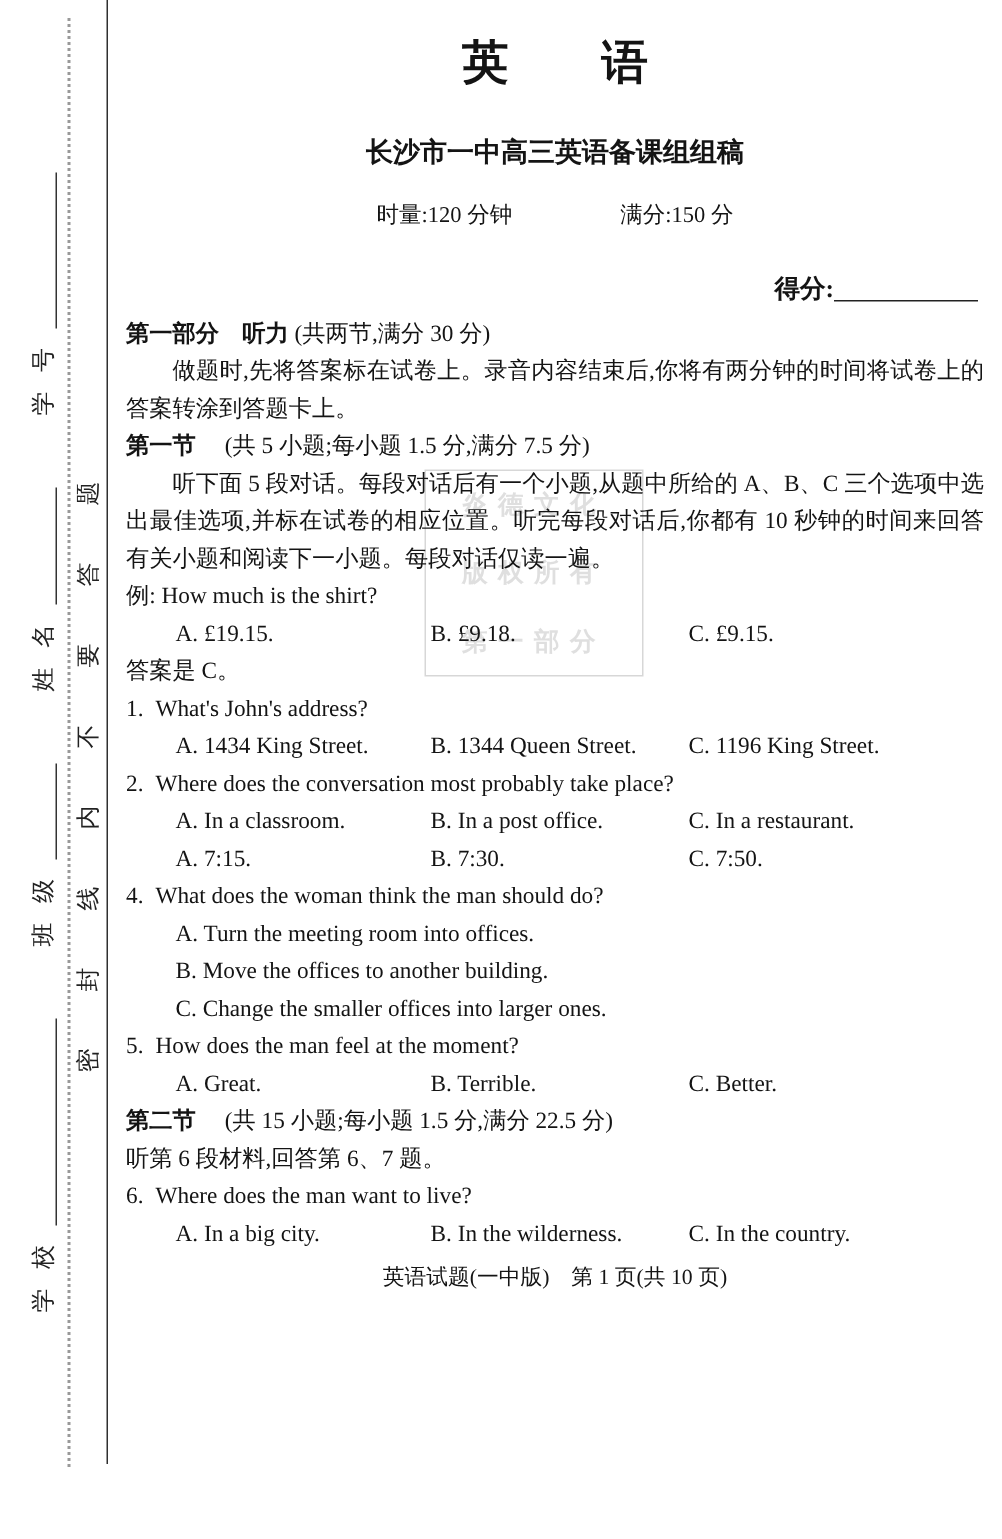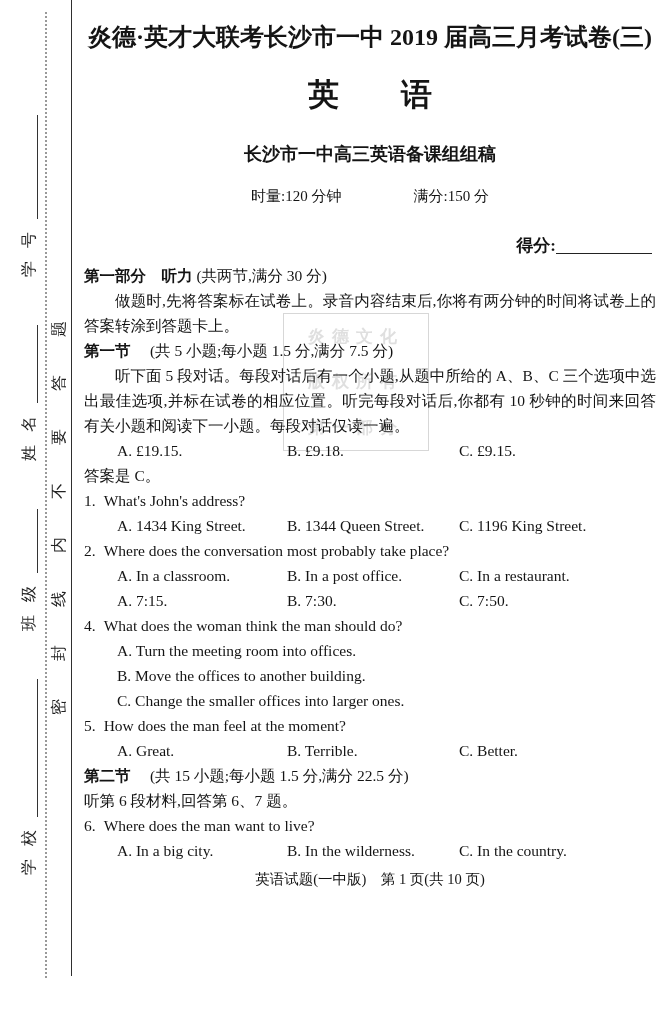--- a/index.html
+++ b/index.html
@@ -88,21 +88,20 @@
 </div>
 
 <div class="watermark">
   <div>炎德文化</div>
   <div>版权所有</div>
   <div>第一部分</div>
 </div>
 
 <div class="content">
 
-  <div class="exam-header">炎德·英才大联考长沙市一中 2019 届高三月考试卷(三)</div>
   <div class="subject">英　　语</div>
   <div class="subtitle">长沙市一中高三英语备课组组稿</div>
 
   <div class="duration-row">
     <span>时量:120 分钟</span>
     <span>满分:150 分</span>
   </div>
 
   <div class="score-row">
     <span>得分:</span>
@@ -116,20 +115,21 @@
       <span>(共两节,满分 30 分)</span>
     </div>
     <p class="para">做题时,先将答案标在试卷上。录音内容结束后,你将有两分钟的时间将试卷上的答案转涂到答题卡上。</p>
 
     <div class="line">
       <span class="b">第一节</span>
       <span>　(共 5 小题;每小题 1.5 分,满分 7.5 分)</span>
     </div>
     <p class="para">听下面 5 段对话。每段对话后有一个小题,从题中所给的 A、B、C 三个选项中选出最佳选项,并标在试卷的相应位置。听完每段对话后,你都有 10 秒钟的时间来回答有关小题和阅读下一小题。每段对话仅读一遍。</p>
 
+    <div class="line">例: How much is the shirt?</div>
     <div class="opts">
       <span class="oa">A. £19.15.</span>
       <span class="ob">B. £9.18.</span>
       <span class="oc">C. £9.15.</span>
     </div>
     <div class="line">答案是 C。</div>
 
     <div class="line">
       <span class="qnum">1.</span><span>What's John's address?</span>
     </div>

